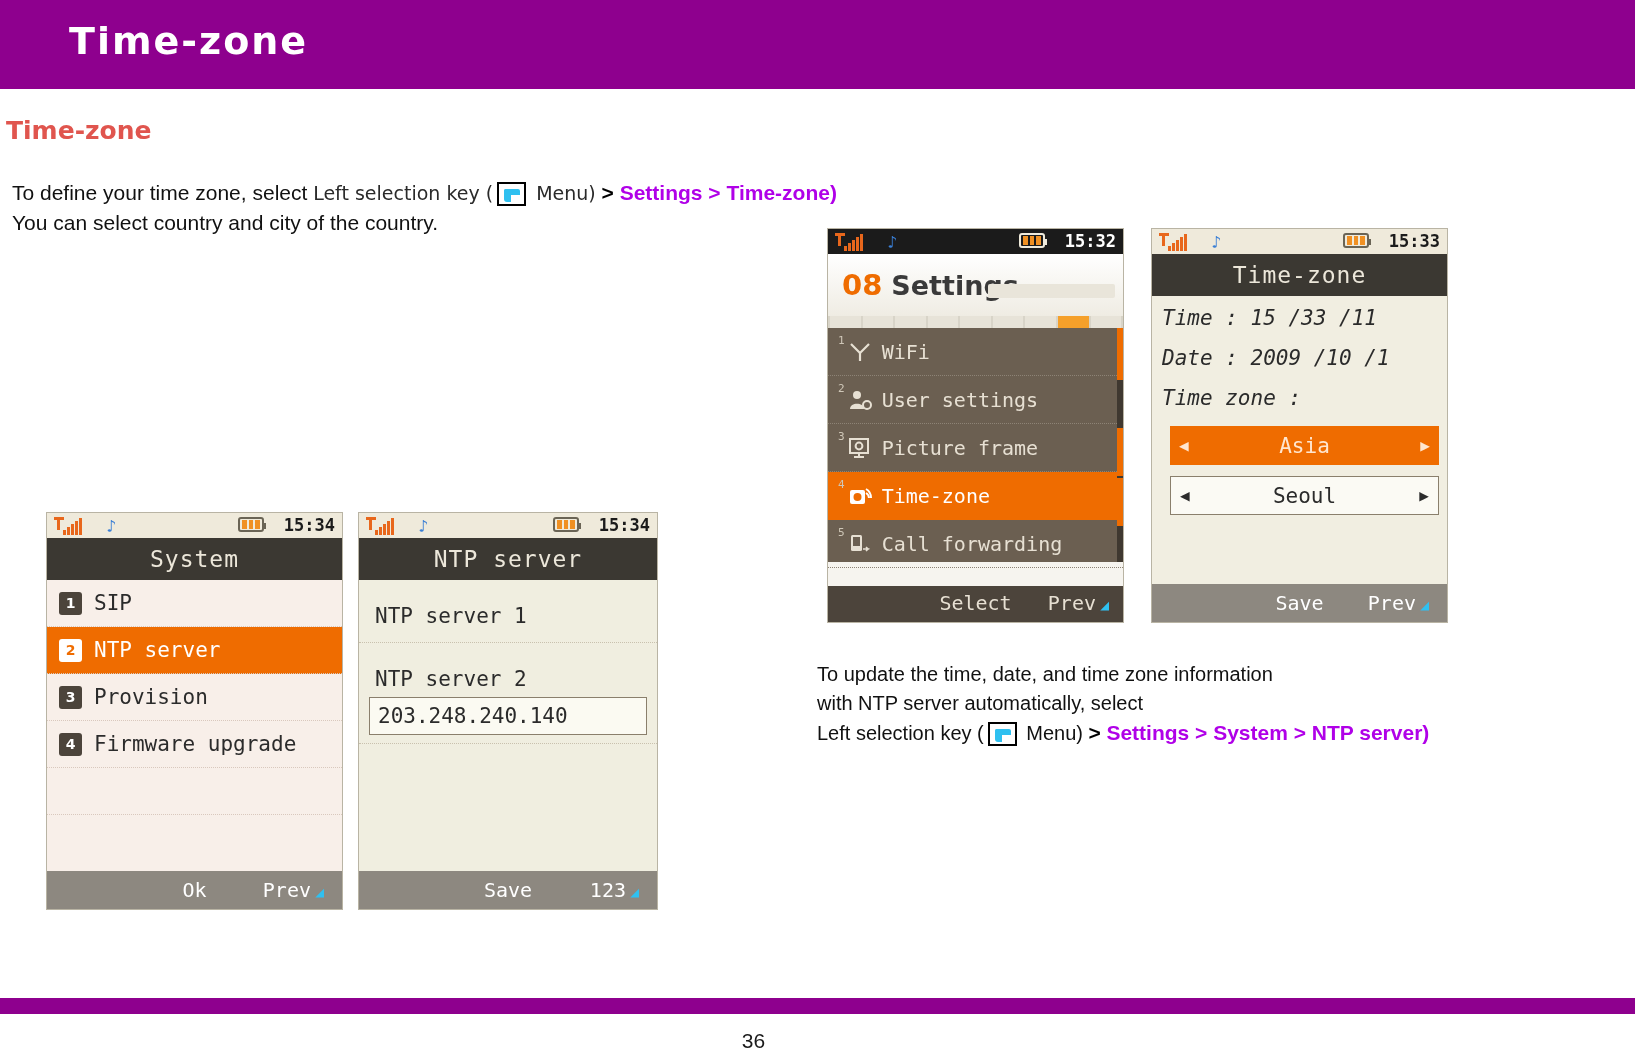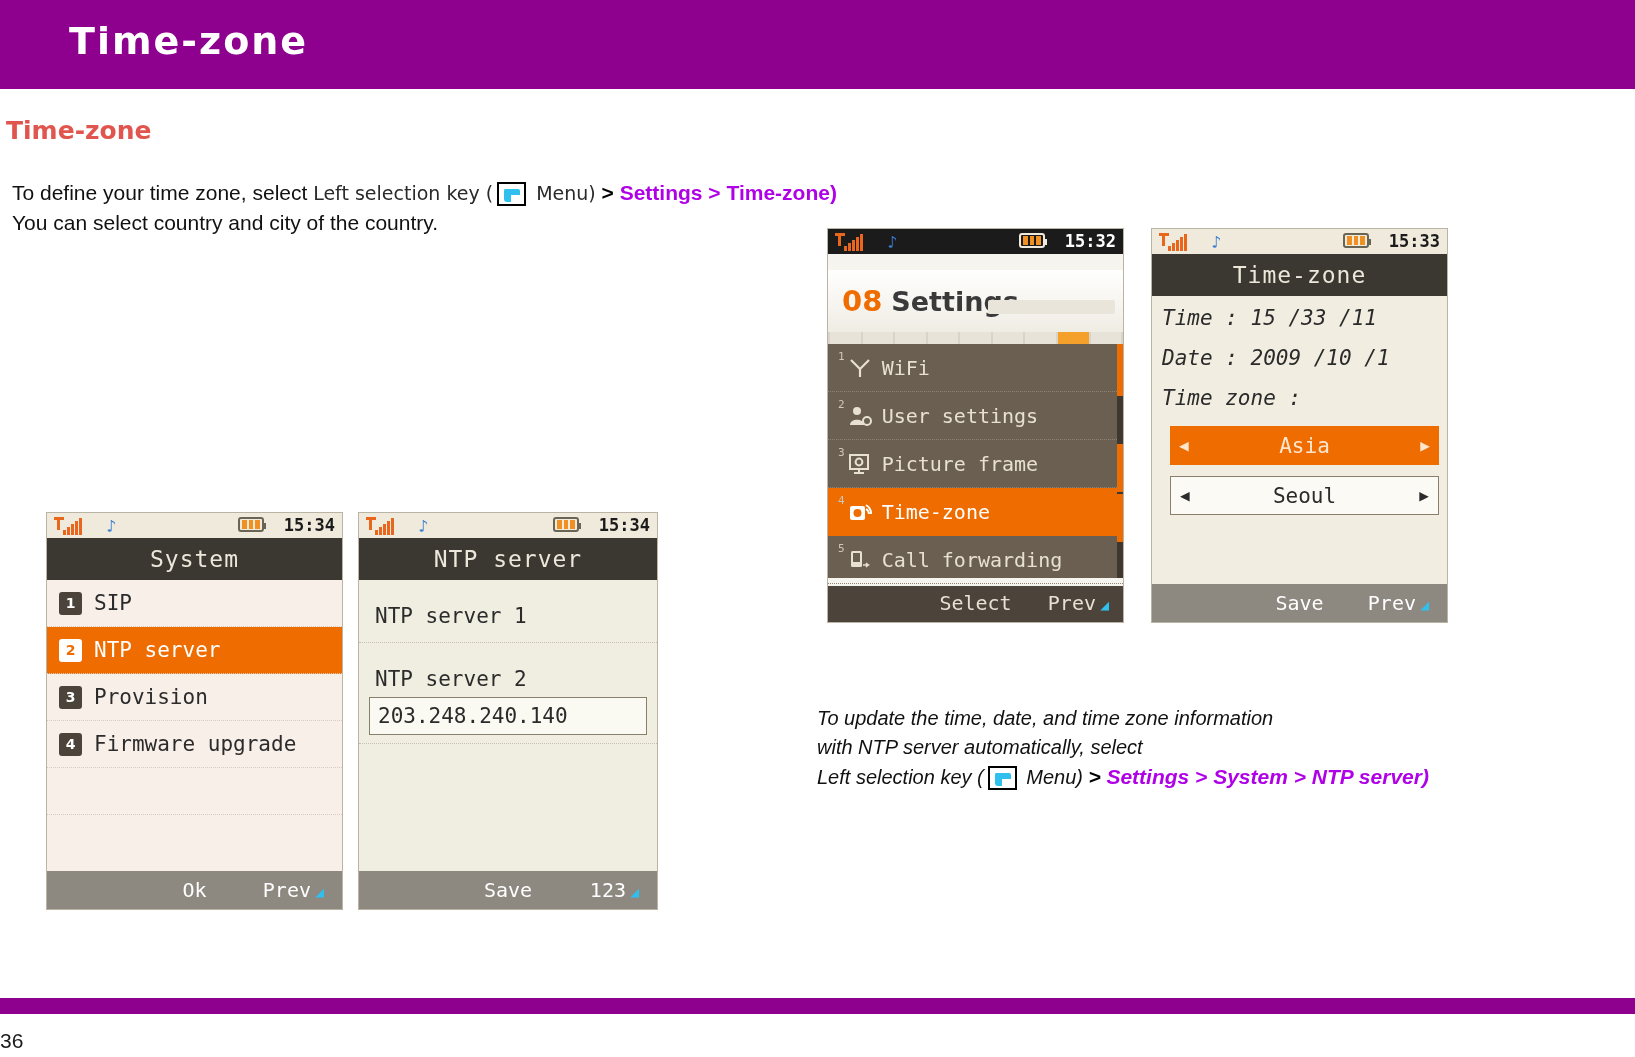--- a/index.html
+++ b/index.html
@@ -50,22 +50,22 @@
   .menu-key-icon::after {
     content:""; position:absolute; left:5px; top:5px;
     width:7px; height:13px; background:#2fc0f0;
     border-radius:2px 0 0 3px;
   }
   .gt-bold { font-weight:bold; font-size:21px; color:#000; }
   .magenta { color:#b000e8; font-weight:bold; font-size:21px; }
 
   
   #note-block {
-    position:absolute; left:817px; top:704px; width:700px;
-    font-size:20px; color:#111; line-height:29px;font-style:italic;
+    position:absolute; left:817px; top:660px; width:700px;
+    font-size:20px; color:#111; line-height:29px;
   }
 
   
   .phone {
     position:absolute;
     background:#f2efe2;
     border:1px solid #b9b4a4;
     overflow:hidden;
     font-family:"DejaVu Sans Mono", monospace;
   }
@@ -147,21 +147,20 @@
   }
   .mrow.sel { background:#ef6c00; color:#ffffff; border-bottom:1px dotted #ef6c00;}
   .mrow.sel .num { background:#ffffff; color:#ef6c00; }
 
   
   #phone-settings { left:827px; top:228px; width:297px; height:395px; background:#f6f4ef; }
   #ps-header {
     height:62px; background:linear-gradient(#ffffff,#efece3);
     display:flex; align-items:center; padding-left:14px;
     position:relative;
-    margin-top:16px;
   }
   #ps-header .num08 { color:#ef6c00; font-size:29px; font-weight:bold;
     font-family:"DejaVu Sans", sans-serif; margin-right:9px; }
   #ps-header .lbl { color:#3a3a3a; font-size:27px; font-weight:bold;
     font-family:"DejaVu Sans", sans-serif; }
   #ps-header .hline { position:absolute; left:160px; right:8px; top:30px; height:14px;
     background:#e9e5da; border-radius:2px; }
   #ps-tabs { height:12px; background:#d8d4c8; display:flex; gap:2px; padding:0 2px; }
   #ps-tabs i { flex:1; background:#e7e3d8; display:block; }
   #ps-tabs i.on { background:#f5a02a; }
@@ -213,21 +212,21 @@
   .ntp-divider { border-bottom:1px dotted #c9c1ae; margin-top:8px; }
   .ntp-field {
     margin:0 10px; height:38px; background:#fbfaf2; border:1px solid #8a7f6c;
     display:flex; align-items:center; padding-left:8px;
     font-size:21px; color:#2b2b2b;
   }
 
   
   #footer-bar { position:absolute; left:0; bottom:43px; width:1635px; height:16px; background:#8e008e; }
   #page-number {
-    position:absolute; left:0; bottom:4px; width:1507px; text-align:left;
+    position:absolute; left:0; bottom:4px; width:1507px; text-align:center;
     font-size:21px; color:#1b1b1b;
   }
 </style>
 </head>
 <body>
 
 <div id="top-banner">
   <div id="banner-title">Time-zone</div>
 </div>
 

